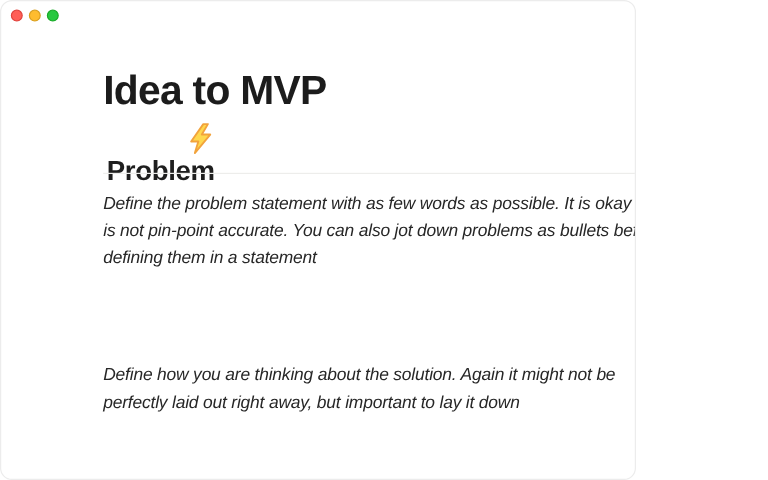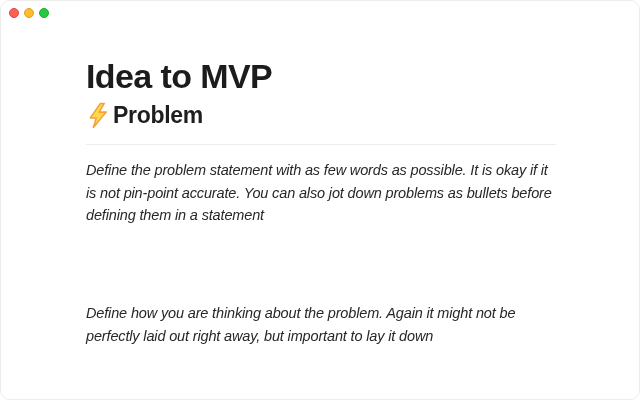--- a/index.html
+++ b/index.html
@@ -1,18 +1,18 @@
 <!DOCTYPE html>
 <html><head>
 <meta charset="utf-8">
 <style>
   html, body { margin: 0; padding: 0; background: #fff; }
   .window {
     position: relative;
-    width: 640px;
+    width: 530px;
     height: 400px;
     background: #ffffff;
     border: 1px solid #ececec;
     border-radius: 10px;
     box-sizing: border-box;
     overflow: hidden;
     font-family: "Liberation Sans", sans-serif;
     color: #1e1e1e;
   }
   .traffic-lights {
@@ -42,20 +42,21 @@
     letter-spacing: -0.6px;
     color: #1c1c1c;
     white-space: nowrap;
   }
   .section-heading {
     position: absolute;
     left: 85px;
     display: flex;
     align-items: flex-end;
     white-space: nowrap;
+    flex-direction: column;
   }
   .heading-problem { top: 101px; }
   .heading-solution { top: 255px; }
   .heading-problem .heading-text {
     font-size: 23px;
     font-weight: 600;
     letter-spacing: -0.3px;
     margin-left: 3px;
     color: #1e1e1e;
   }
@@ -113,16 +114,16 @@
     <span class="heading-text">Problem</span>
   </div>
 
   <div class="divider"></div>
 
   <div class="body-text body-problem">Define the problem statement with as few words as possible. It is okay if it
 is not pin-point accurate. You can also jot down problems as bullets before
 defining them in a statement</div>
 
 
-  <div class="body-text body-solution">Define how you are thinking about the problem. Again it might not be
+  <div class="body-text body-solution">Define how you are thinking about the solution. Again it might not be
 perfectly laid out right away, but important to lay it down</div>
 
 </div>
 
 </body></html>

